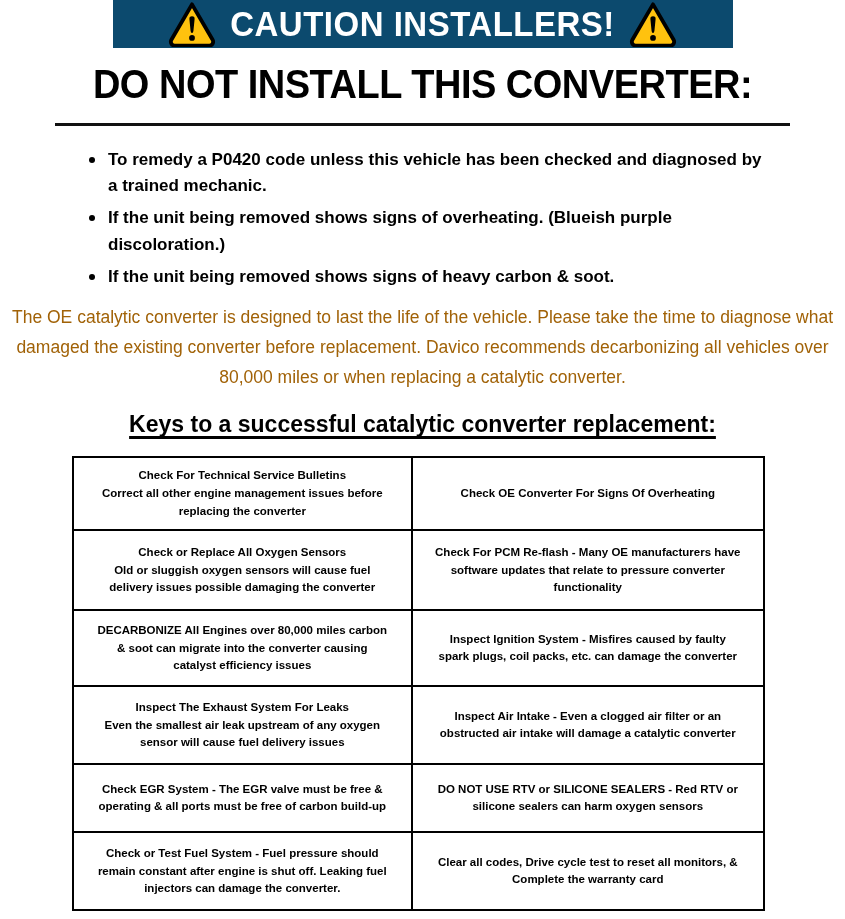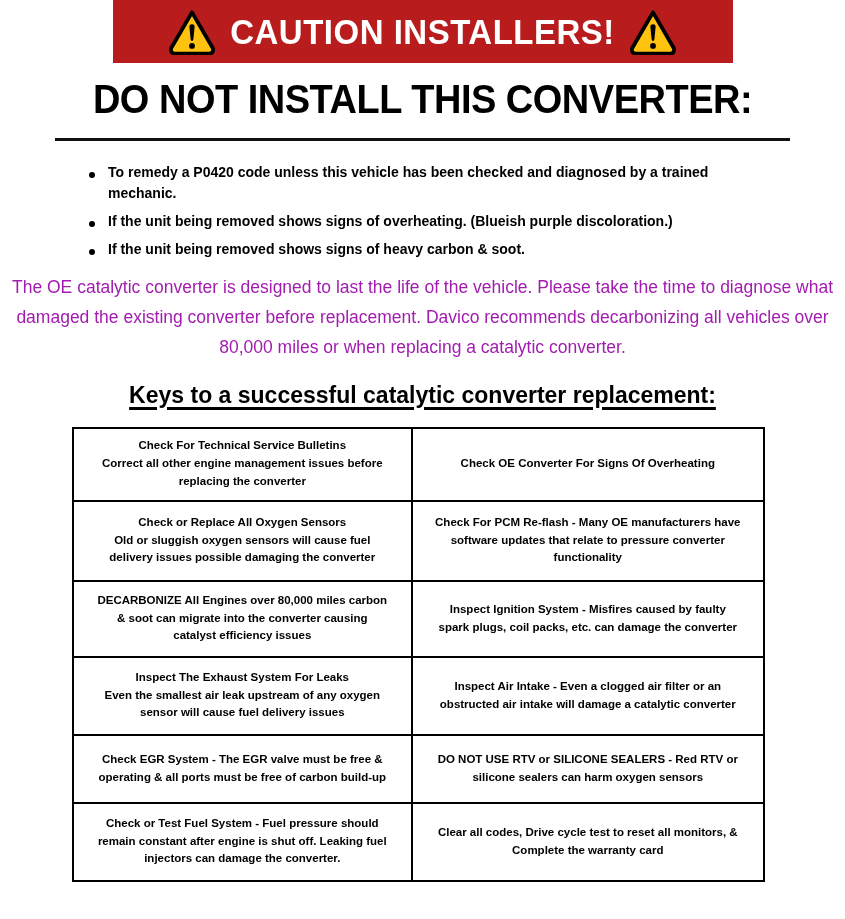--- a/index.html
+++ b/index.html
@@ -3,23 +3,23 @@
 <meta charset="utf-8">
 <style>
   * { box-sizing: border-box; margin: 0; padding: 0; }
   html, body { width: 845px; height: 919px; background: #ffffff; overflow: hidden; }
   body { font-family: "Liberation Sans", sans-serif; color: #000; }
 
   .page { width: 845px; height: 919px; position: relative; }
 
   
   .banner {
-    width: 620px; height: 63px;
+    width: 620px; height: 48px;
     margin: 0 auto;
-    background: #b91c1c;
+    background: #0c4a6e;
     display: flex; align-items: center; justify-content: center;
     gap: 14px;
   }
   .banner-text {
     color: #ffffff;
     font-size: 33px;
     font-weight: 800;
     letter-spacing: 0.5px;
     transform: scaleY(1.05);
   }
@@ -42,21 +42,21 @@
   }
 
   
   ul.warning-list {
     margin: 21px 0 0 108px;
     width: 660px;
     list-style: none;
   }
   ul.warning-list li {
     position: relative;
-    font-size: 14px;
+    font-size: 17px;
     font-weight: 700;
     line-height: 1.55;
     margin-bottom: 6px;
   }
   ul.warning-list li::before {
     content: "";
     position: absolute;
     left: -19px; top: 10px;
     width: 6px; height: 6px;
     border-radius: 50%;
@@ -64,21 +64,21 @@
   }
 
   
   p.intro {
     margin: 13px auto 0 auto;
     width: 832px;
     text-align: center;
     font-size: 17.5px;
     font-weight: 400;
     line-height: 1.7;
-    color: #a21caf;
+    color: #a16207;
   }
 
   
   h2.keys-heading {
     margin-top: 19px;
     text-align: center;
     font-size: 23px;
     font-weight: 800;
     text-decoration: underline;
     text-decoration-thickness: 2.5px;

